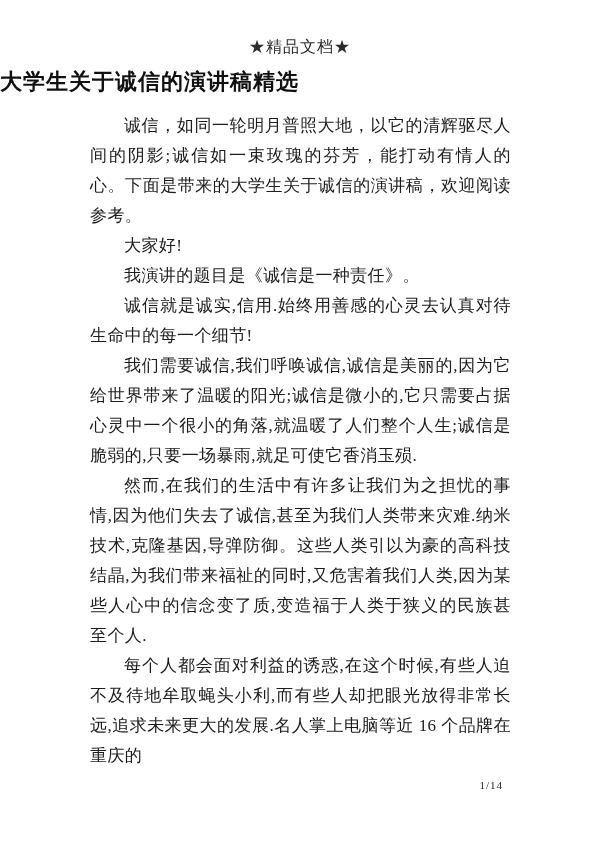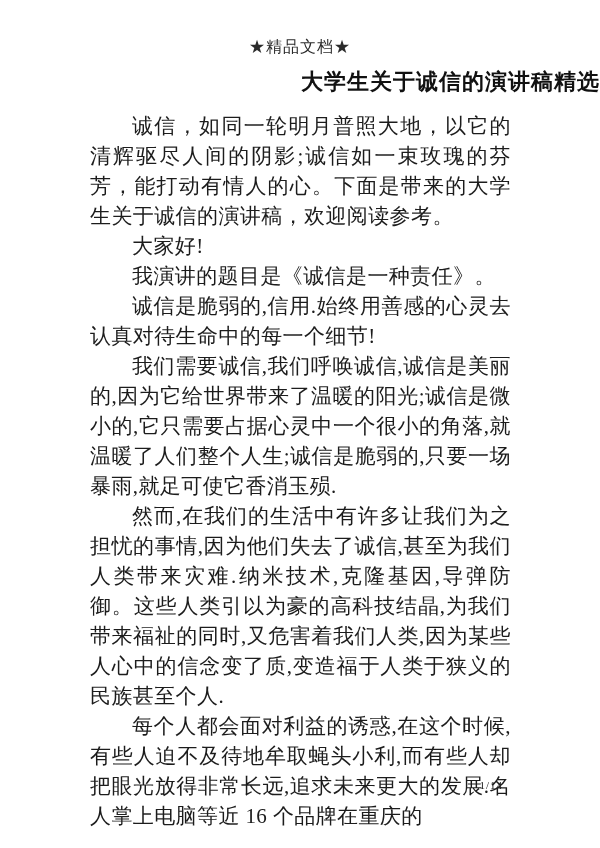--- a/index.html
+++ b/index.html
@@ -25,32 +25,32 @@
     font-size: 16px;
     letter-spacing: 1px;
     color: #2b2b2b;
   }
   .doc-title {
     position: absolute;
     top: 67px;
     left: 0;
     width: 100%;
     margin: 0;
-    text-align: right;
+    text-align: left;
     font-size: 22px;
     font-weight: bold;
     letter-spacing: 1px;
     color: #111111;
   }
   .doc-body {
     position: absolute;
     top: 111px;
     left: 90px;
     width: 421px;
-    font-size: 21px;
+    font-size: 17px;
     line-height: 30px;
     letter-spacing: 0.4px;
     text-align: justify;
     text-justify: inter-ideograph;
     color: #1c1c1c;
   }
   .doc-body p.para {
     margin: 0;
     padding: 0;
     text-indent: 2em;
@@ -71,21 +71,21 @@
 <div class="doc-page">
 
   <div class="watermark">★精品文档★</div>
 
   <h1 class="doc-title">大学生关于诚信的演讲稿精选</h1>
 
   <div class="doc-body">
       <p class="para">诚信，如同一轮明月普照大地，以它的清辉驱尽人间的阴影;诚信如一束玫瑰的芬芳，能打动有情人的心。下面是带来的大学生关于诚信的演讲稿，欢迎阅读参考。</p>
       <p class="para">大家好!</p>
       <p class="para">我演讲的题目是《诚信是一种责任》。</p>
-      <p class="para">诚信是脆弱的,信用.始终用善感的心灵去认真对待生命中的每一个细节!</p>
+      <p class="para">诚信就是诚实,信用.始终用善感的心灵去认真对待生命中的每一个细节!</p>
       <p class="para">我们需要诚信,我们呼唤诚信,诚信是美丽的,因为它给世界带来了温暖的阳光;诚信是微小的,它只需要占据心灵中一个很小的角落,就温暖了人们整个人生;诚信是脆弱的,只要一场暴雨,就足可使它香消玉殒.</p>
       <p class="para">然而,在我们的生活中有许多让我们为之担忧的事情,因为他们失去了诚信,甚至为我们人类带来灾难.纳米技术,克隆基因,导弹防御。这些人类引以为豪的高科技结晶,为我们带来福祉的同时,又危害着我们人类,因为某些人心中的信念变了质,变造福于人类于狭义的民族甚至个人.</p>
       <p class="para">每个人都会面对利益的诱惑,在这个时候,有些人迫不及待地牟取蝇头小利,而有些人却把眼光放得非常长远,追求未来更大的发展.名人掌上电脑等近 16 个品牌在重庆的</p>
     </div>
 
   <div class="page-indicator">1/14</div>
 
 </div>
 
 </body></html>

